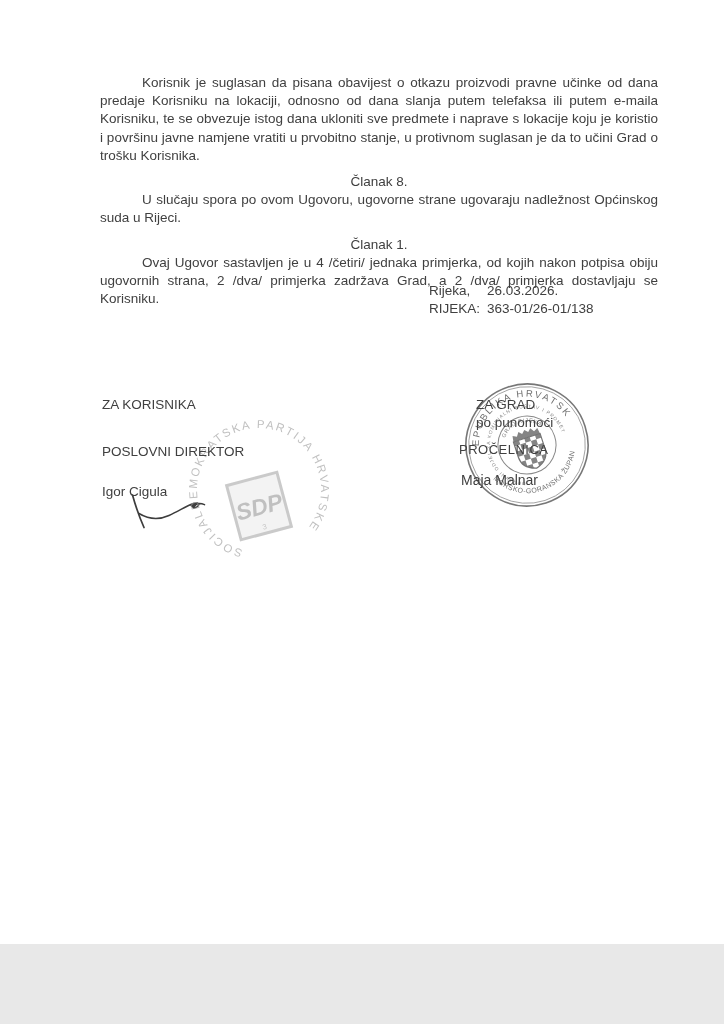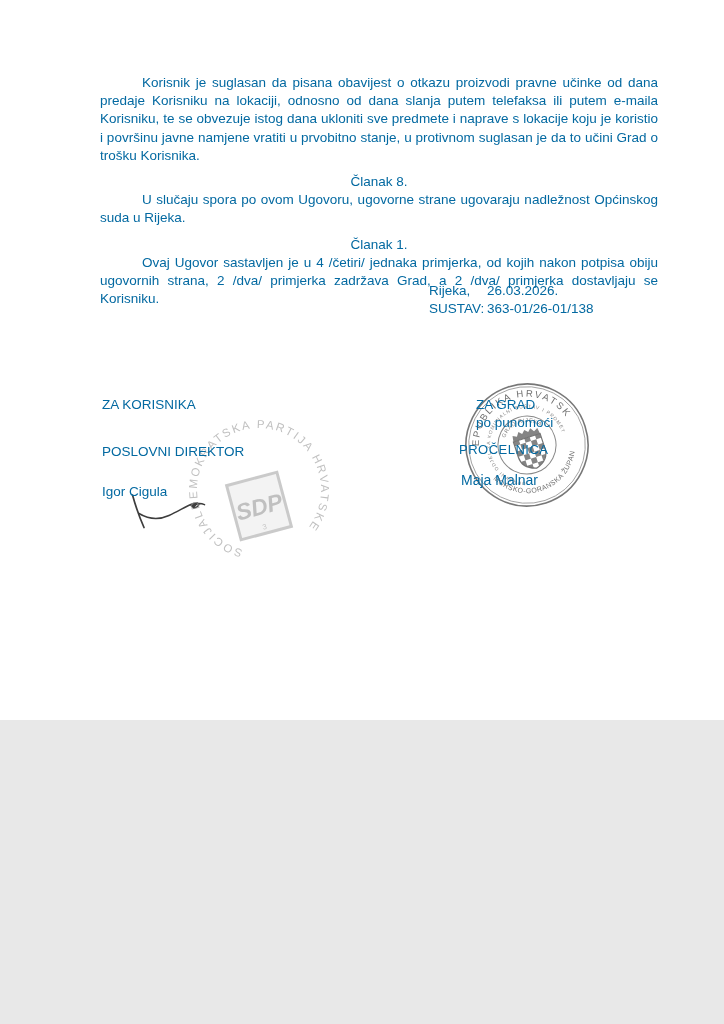--- a/index.html
+++ b/index.html
@@ -1,23 +1,23 @@
 <!DOCTYPE html>
 <html><head>
 <meta charset="utf-8">
 <style>
   html, body { margin: 0; padding: 0; background: #e8e8e8; }
   .page {
     position: relative;
     width: 724px;
-    height: 720px;
+    height: 944px;
     background: #ffffff;
     overflow: hidden;
     font-family: "Liberation Sans", "DejaVu Sans", sans-serif;
-    color: #0369a1;
+    color: #404040;
   }
   .content {
     position: absolute;
     left: 100px;
     top: 74px;
     width: 558px;
     font-size: 13.5px;
     line-height: 18.2px;
   }
   .content p { margin: 0; }
@@ -50,28 +50,28 @@
   .ring-text   { font-family: "Liberation Sans", sans-serif; }
 </style>
 </head>
 <body>
 
 <div class="page">
 
   <div class="content">
     <p class="para indent">Korisnik je suglasan da pisana obavijest o otkazu proizvodi pravne učinke od dana predaje Korisniku na lokaciji, odnosno od dana slanja putem telefaksa ili putem e-maila Korisniku, te se obvezuje istog dana ukloniti sve predmete i naprave s lokacije koju je koristio i površinu javne namjene vratiti u prvobitno stanje, u protivnom suglasan je da to učini Grad  o trošku Korisnika.</p>
     <p class="heading">Članak 8.</p>
-    <p class="para indent">U slučaju spora po ovom Ugovoru, ugovorne strane ugovaraju nadležnost Općinskog suda u Rijeka.</p>
+    <p class="para indent">U slučaju spora po ovom Ugovoru, ugovorne strane ugovaraju nadležnost Općinskog suda u Rijeci.</p>
     <p class="heading">Članak 1.</p>
     <p class="para indent">Ovaj Ugovor sastavljen je u 4 /četiri/ jednaka primjerka, od kojih nakon potpisa obiju ugovornih strana, 2 /dva/ primjerka zadržava Grad, a 2 /dva/ primjerka dostavljaju se Korisniku.</p>
   </div>
 
   <div class="meta">
     <div><span class="lbl">Rijeka,</span><span>26.03.2026.</span></div>
-    <div><span class="lbl">SUSTAV:</span><span>363-01/26-01/138</span></div>
+    <div><span class="lbl">RIJEKA:</span><span>363-01/26-01/138</span></div>
   </div>
 
   <svg class="overlay" viewBox="0 0 724 1024">
     <defs>
       <path id="sdpRing" d="M243,549.9 A62,62 0 0 1 275,430.1 A62,62 0 0 1 243,549.9" fill="none"></path>
       <path id="cityTop" d="M480,435 A48,48 0 0 1 574,435" fill="none"></path>
       <path id="cityBottom" d="M484.2,466.8 A48,48 0 0 0 569.8,466.8" fill="none"></path>
       <path id="cityInner" d="M514.3,479.8 A37,37 0 0 1 539.7,410.2 A37,37 0 0 1 514.3,479.8" fill="none"></path>
       <path id="cityInnerTop" d="M506.2,435.3 A23,23 0 0 1 547.8,435.3" fill="none"></path>
       <pattern id="checker" width="11.2" height="11.2" patternUnits="userSpaceOnUse">

